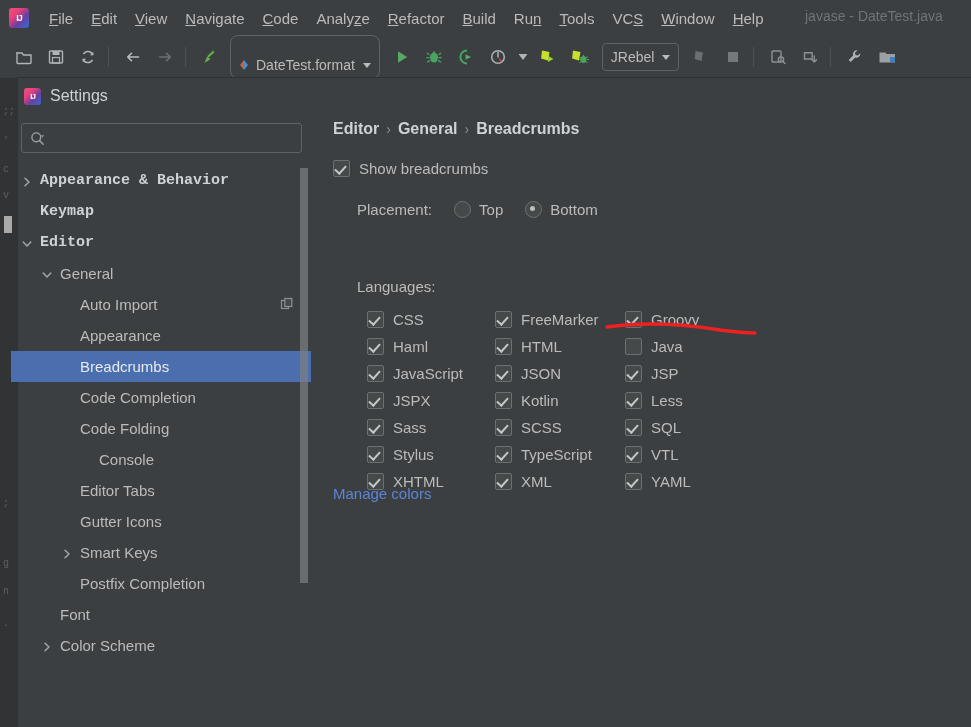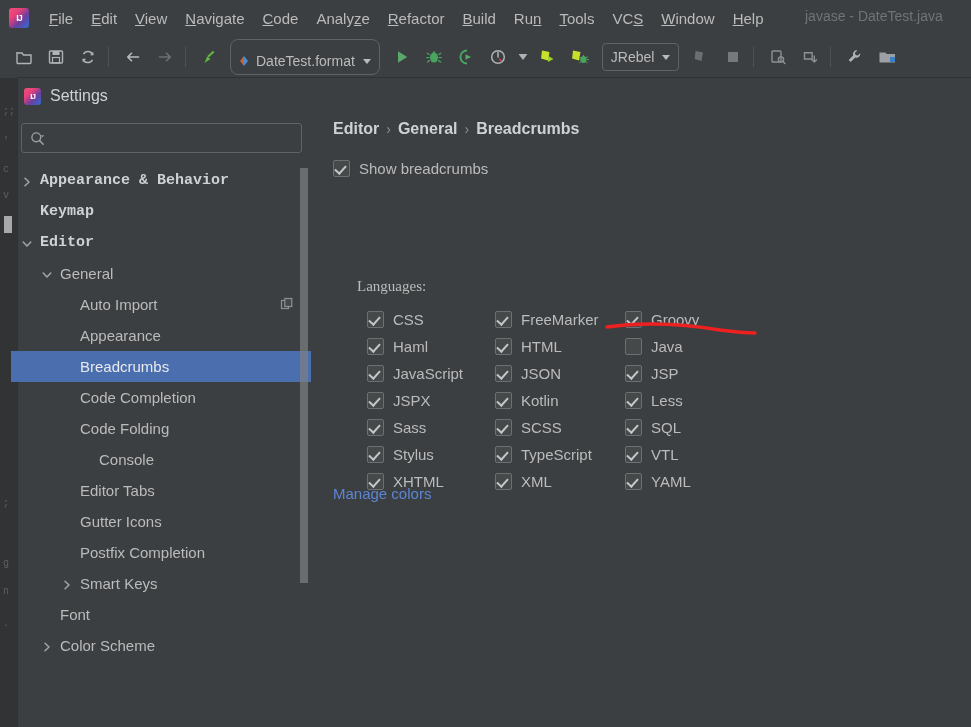--- a/index.html
+++ b/index.html
@@ -54,21 +54,21 @@
     border-bottom: 1px solid #2b2b2b;
   }
   .tb { width: 28px; height: 28px; margin-left: 4px; position: relative; flex: none; }
   .tb:first-child { margin-left: 10px; }
   .tb svg { display: block; position: absolute; left: 50%; top: 50%; transform: translate(-50%,-50%); }
   .tb-sep { width: 1px; height: 20px; background: #4e5254; margin: 0 6px; flex: none; }
 
   .runcombo {
     display: flex; align-items: center; height: 26px;
     border: 1px solid #5e6366; border-radius: 8px;
-    padding: 8px 8px 0 7px; margin-left: 6px; flex: none;
+    padding: 16px 8px 0 7px; margin-left: 6px; flex: none;
     background: #3c3f41;
   }
   .runcombo .lbl { color: #bbbbbb; font-size: 14px; margin: 0 8px 0 6px; white-space: nowrap;}
   .jrebel {
     display: flex; align-items: center; height: 26px;
     border: 1px solid #5e6366; border-radius: 4px;
     padding: 0 8px; margin-left: 8px; flex: none; background: #3c3f41;
   }
   .jrebel .lbl { color: #bbbbbb; font-size: 14px; margin-right: 8px; }
   .caret { width: 0; height: 0; border-left: 4px solid transparent; border-right: 4px solid transparent; border-top: 5px solid #bbbbbb; }
@@ -171,21 +171,21 @@
     width: 15px; height: 15px; border-radius: 50%;
     border: 1px solid #6b7073; background: #45494a; flex: none;
     position: relative; margin-right: 8px;
   }
   .radio.on::after {
     content: ""; position: absolute; left: 4px; top: 4px; width: 5px; height: 5px;
     border-radius: 50%; background: #bcc0c2;
   }
   .radio-lbl { font-size: 15px; color: #bbbbbb; }
 
-  .langs-lbl { position: absolute; left: 42px; top: 242px; font-size: 15px; color: #bbbbbb; font-family: Liberation Serif, serif; }
+  .langs-lbl { position: absolute; left: 42px; top: 242px; font-size: 15px; color: #bbbbbb; }
   .langgrid {
     position: absolute; left: 52px; top: 270px;
     display: grid; grid-template-columns: 128px 130px 140px;
     grid-auto-rows: 27px; align-items: center;
   }
   .cbwrap { display: flex; align-items: center; cursor: default; }
   .cb {
     width: 15px; height: 15px; border: 1px solid #6b7073; border-radius: 2px;
     background: #45494a; flex: none; margin-right: 9px; position: relative;
   }
@@ -434,27 +434,27 @@
       <div class="trow">
         <span class="tlabel" style="margin-left: 88px;">Console</span>
       </div>
       <div class="trow">
         <span class="tlabel" style="margin-left: 69px;">Editor Tabs</span>
       </div>
       <div class="trow">
         <span class="tlabel" style="margin-left: 69px;">Gutter Icons</span>
       </div>
       <div class="trow">
-        <span class="tlabel" style="margin-left: 69px;">Postfix Completion</span>
-      </div>
-      <div class="trow">
         <span class="arrow" style="left: 50px;"><svg width="12" height="12" viewBox="0 0 12 12">
             <path d="M4 2.2 8 6l-4 3.8" fill="none" stroke="#a2a6a9" stroke-width="1.5" stroke-linecap="round" stroke-linejoin="round"></path>
           </svg></span>
         <span class="tlabel" style="margin-left: 69px;">Smart Keys</span>
+      </div>
+      <div class="trow">
+        <span class="tlabel" style="margin-left: 69px;">Postfix Completion</span>
       </div>
       <div class="trow">
         <span class="tlabel" style="margin-left: 49px;">Font</span>
       </div>
       <div class="trow">
         <span class="arrow" style="left: 30px;"><svg width="12" height="12" viewBox="0 0 12 12">
             <path d="M4 2.2 8 6l-4 3.8" fill="none" stroke="#a2a6a9" stroke-width="1.5" stroke-linecap="round" stroke-linejoin="round"></path>
           </svg></span>
         <span class="tlabel" style="margin-left: 49px;">Color Scheme</span>
       </div>
@@ -469,20 +469,31 @@
         <span>General</span>
         <span class="sep">›</span>
         <span>Breadcrumbs</span>
       </div>
 
     <div class="row-showbc">
       <span class="cb on"></span>
       <span class="cblbl">Show breadcrumbs</span>
     </div>
 
+    <div class="row-place">
+      <span class="place-lbl">Placement:</span>
+      <span class="radio-wrap">
+        <span class="radio"></span>
+        <span class="radio-lbl">Top</span>
+      </span>
+      <span class="radio-wrap">
+        <span class="radio on"></span>
+        <span class="radio-lbl">Bottom</span>
+      </span>
+    </div>
 
     <div class="langs-lbl">Languages:</div>
     <div class="langgrid" id="langgrid">
         <div class="cbwrap">
           <span class="cb on"></span>
           <span class="cblbl">CSS</span>
         </div>
         <div class="cbwrap">
           <span class="cb on"></span>
           <span class="cblbl">FreeMarker</span>

